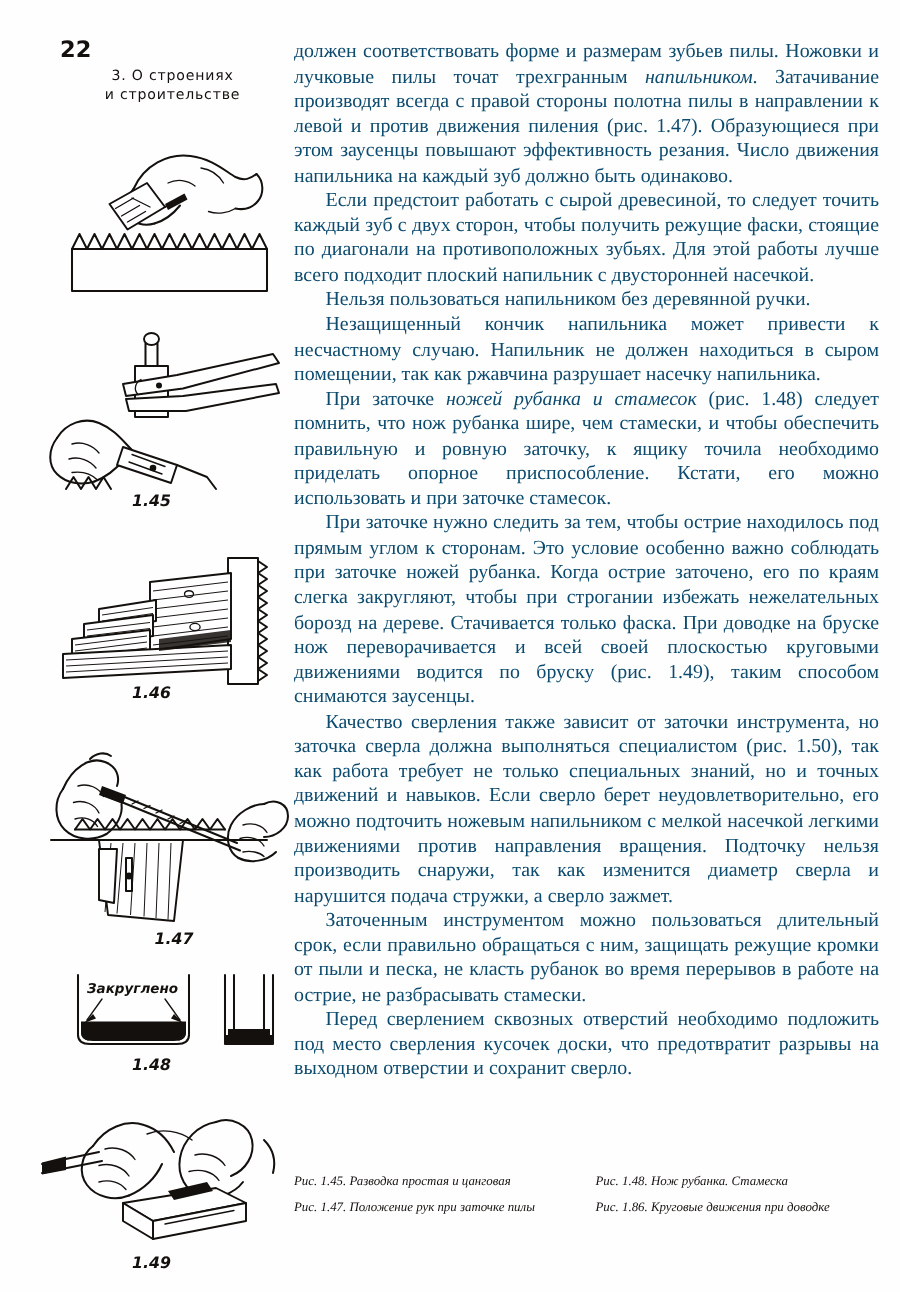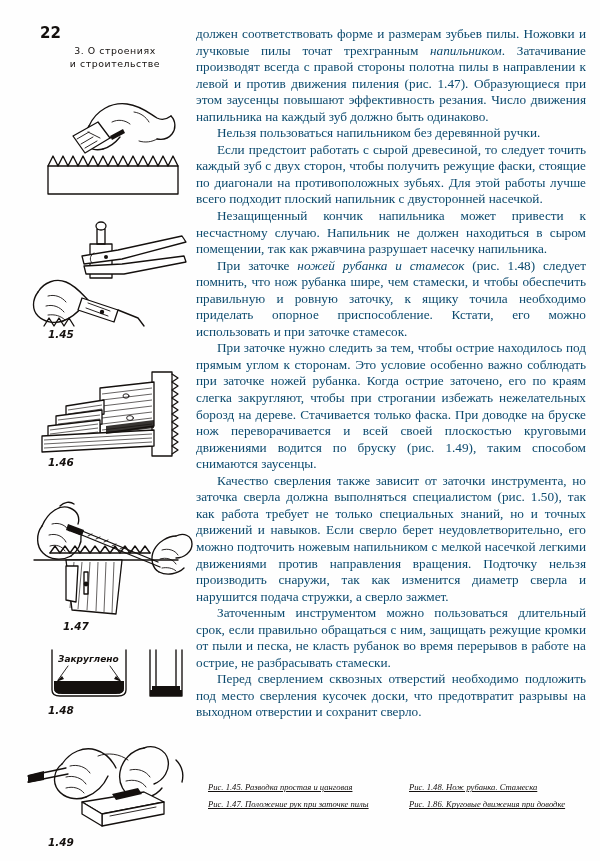--- a/index.html
+++ b/index.html
@@ -23,21 +23,21 @@
   .running-head{
     position:absolute;left:40px;top:44px;width:150px;
     font-family:"DejaVu Sans", sans-serif;
     font-size:9.4px;line-height:13px;letter-spacing:.55px;color:#14100e;
   }
 
   .fig{position:absolute;}
   .fig-num{
     position:absolute;
     font-family:"DejaVu Sans", sans-serif;
-    font-style:italic;font-weight:700;font-size:10.5px;color:#14100e;
+    font-style:italic;font-weight:700;font-size:10.5px;color:#14100e;margin-left:40px;
   }
   .fig svg{display:block;}
 
   
   .text-col{
     position:absolute;left:196px;top:26px;width:390px;
   }
   .para{
     font-family:"Liberation Serif", serif;
     font-size:13.25px;
@@ -57,23 +57,22 @@
     position:absolute;left:196px;top:782px;width:392px;
     display:flex;gap:10px;
   }
   .cap-col{width:191px;}
   .caption{
     font-family:"Liberation Serif", serif;
     font-style:italic;
     font-size:8.6px;
     line-height:11.4px;
     text-align:justify;
-    margin:0 0 6px 12px;
+    margin:0 0 6px 0;
     color:#14100e;
-    text-decoration:underline;
   }
   .ink{fill:none;stroke:#14100e;stroke-width:1.35;stroke-linecap:round;stroke-linejoin:round;}
   .ink-thin{fill:none;stroke:#14100e;stroke-width:.9;stroke-linecap:round;stroke-linejoin:round;}
   .ink-fill{fill:#14100e;stroke:none;}
   .ink-w{fill:#ffffff;stroke:#14100e;stroke-width:1.3;stroke-linejoin:round;}
   .hatch{fill:none;stroke:#14100e;stroke-width:.65;}
   .lbl-rot{
     font-family:"DejaVu Sans", sans-serif;
     font-style:italic;font-weight:700;font-size:9px;fill:#14100e;
   }
@@ -248,22 +247,22 @@
 
         <path class="ink-fill" d="M86 64 L112 58 L116 64 L90 70 Z"></path>
       </svg>
       <div class="fig-num" style="left:22px;top:106px;">1.49</div>
     </div>
 
   </div>
 
   <div class="text-col">
     <p class="para">должен соответствовать форме и размерам зубьев пилы. Ножовки и лучковые пилы точат трехгранным <i>напильником</i>. Затачивание производят всегда с правой стороны полотна пилы в направлении к левой и против движения пиления (рис. 1.47). Образующиеся при этом заусенцы повышают эффективность резания. Число движения напильника на каждый зуб должно быть одинаково.</p>
+    <p class="para ind">Если предстоит работать с сырой древесиной, то следует точить каждый зуб с двух сторон, чтобы получить режущие фаски, стоящие по диагонали на противоположных зубьях. Для этой работы лучше всего подходит плоский напильник с двусторонней насечкой.</p>
     <p class="para ind">Нельзя пользоваться напильником без деревянной ручки.</p>
-    <p class="para ind">Если предстоит работать с сырой древесиной, то следует точить каждый зуб с двух сторон, чтобы получить режущие фаски, стоящие по диагонали на противоположных зубьях. Для этой работы лучше всего подходит плоский напильник с двусторонней насечкой.</p>
     <p class="para ind">Незащищенный кончик напильника может привести к несчастному случаю. Напильник не должен находиться в сыром помещении, так как ржавчина разрушает насечку напильника.</p>
     <p class="para ind">При заточке <i>ножей рубанка и стамесок</i> (рис. 1.48) следует помнить, что нож рубанка шире, чем стамески, и чтобы обеспечить правильную и ровную заточку, к ящику точила необходимо приделать опорное приспособление. Кстати, его можно использовать и при заточке стамесок.</p>
     <p class="para ind">При заточке нужно следить за тем, чтобы острие находилось под прямым углом к сторонам. Это условие особенно важно соблюдать при заточке ножей рубанка. Когда острие заточено, его по краям слегка закругляют, чтобы при строгании избежать нежелательных борозд на дереве. Стачивается только фаска. При доводке на бруске нож переворачивается и всей своей плоскостью круговыми движениями водится по бруску (рис. 1.49), таким способом снимаются заусенцы.</p>
     <p class="para ind">Качество сверления также зависит от заточки инструмента, но заточка сверла должна выполняться специалистом (рис. 1.50), так как работа требует не только специальных знаний, но и точных движений и навыков. Если сверло берет неудовлетворительно, его можно подточить ножевым напильником с мелкой насечкой легкими движениями против направления вращения. Подточку нельзя производить снаружи, так как изменится диаметр сверла и нарушится подача стружки, а сверло зажмет.</p>
     <p class="para ind">Заточенным инструментом можно пользоваться длительный срок, если правильно обращаться с ним, защищать режущие кромки от пыли и песка, не класть рубанок во время перерывов в работе на острие, не разбрасывать стамески.</p>
     <p class="para ind">Перед сверлением сквозных отверстий необходимо подложить под место сверления кусочек доски, что предотвратит разрывы на выходном отверстии и сохранит сверло.</p>
   </div>
 
   <div class="captions">
     <div class="cap-col">

